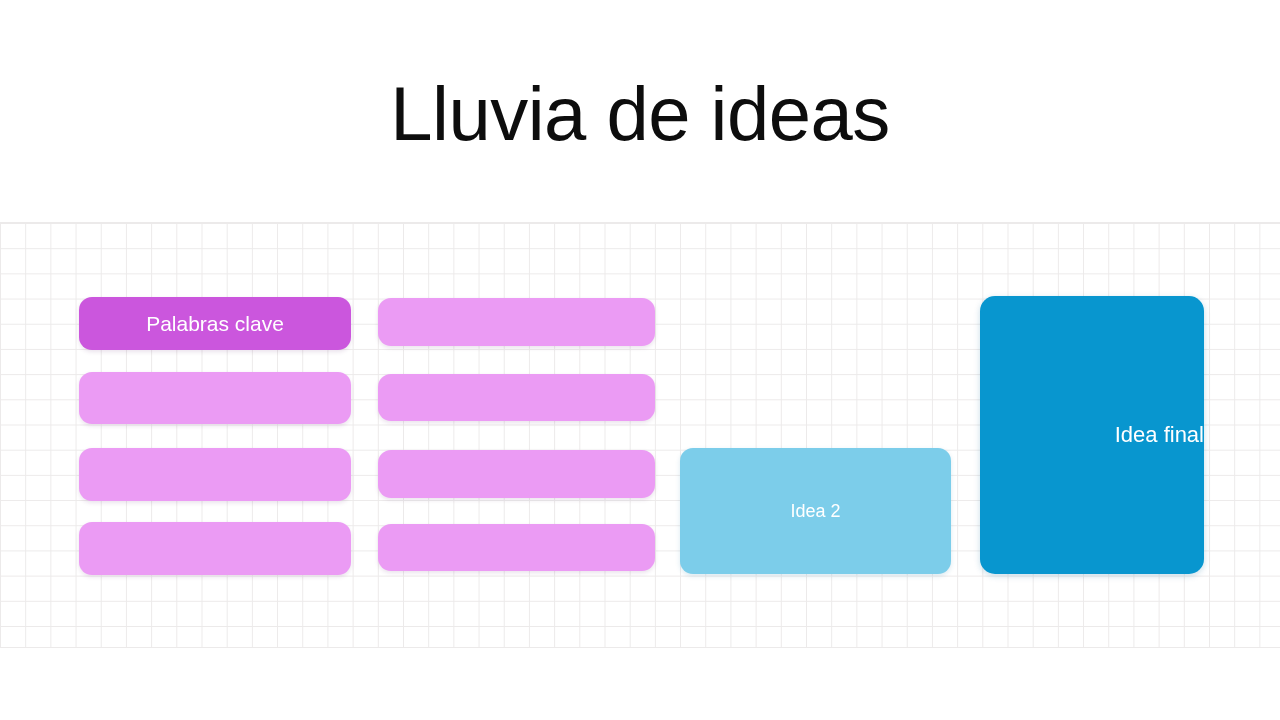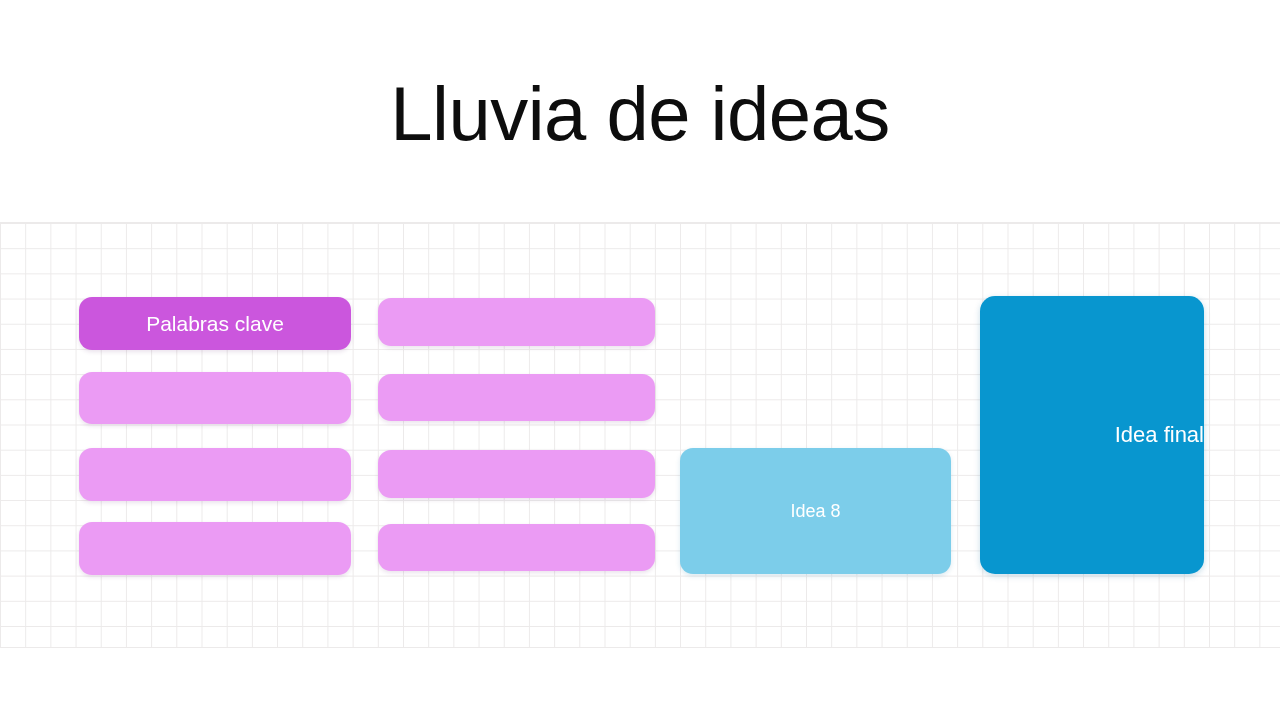--- a/index.html
+++ b/index.html
@@ -131,21 +131,21 @@
     <div class="node pill-light c2 r3" style="top:227px;">
       <span class="label-keyword"></span>
     </div>
 
     <div class="node pill-light c2 r4" style="top:301px;">
       <span class="label-keyword"></span>
     </div>
 
 
     <div class="node card-blue c3 r2" style="top:225px;">
-      <span class="label-idea">Idea 8</span>
+      <span class="label-idea">Idea 2</span>
     </div>
 
     <div class="node card-deep c4" style="top:73px;justify-content:flex-end;">
       <span class="label-final">Idea final</span>
     </div>
 
   </div>
 </div>
 
 </body></html>

